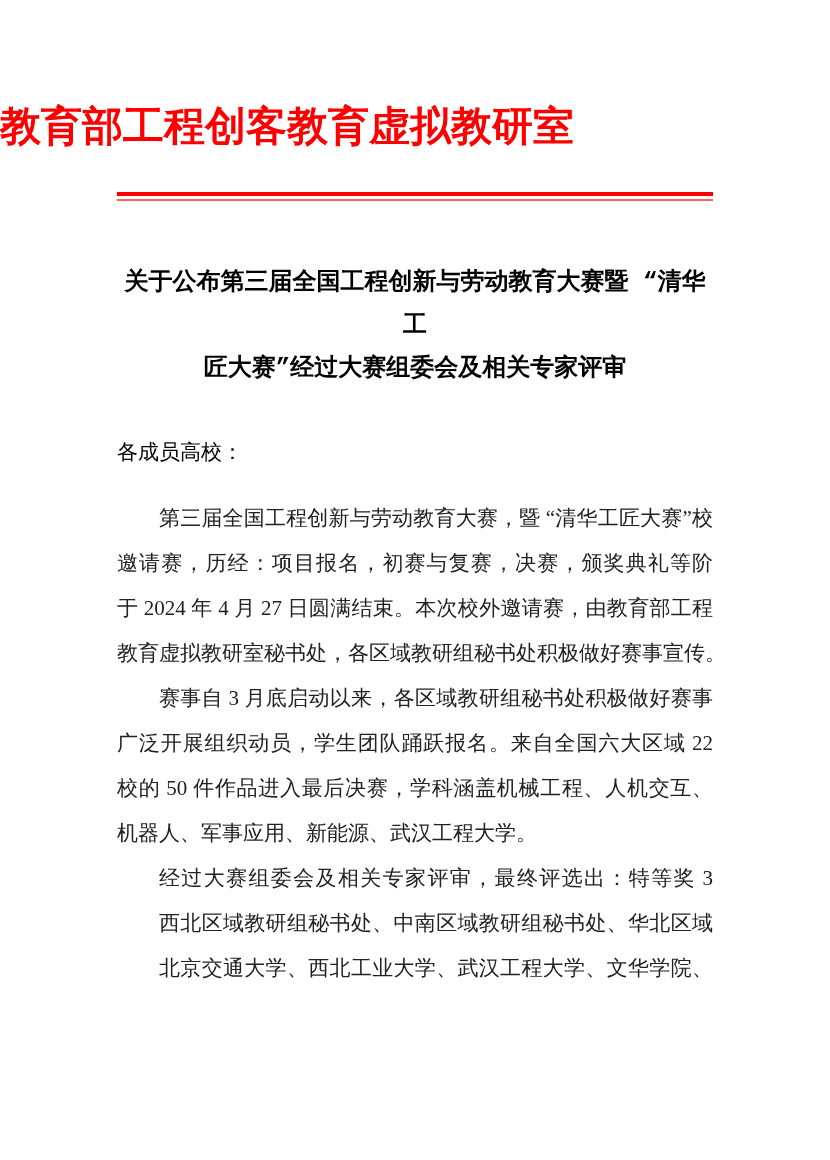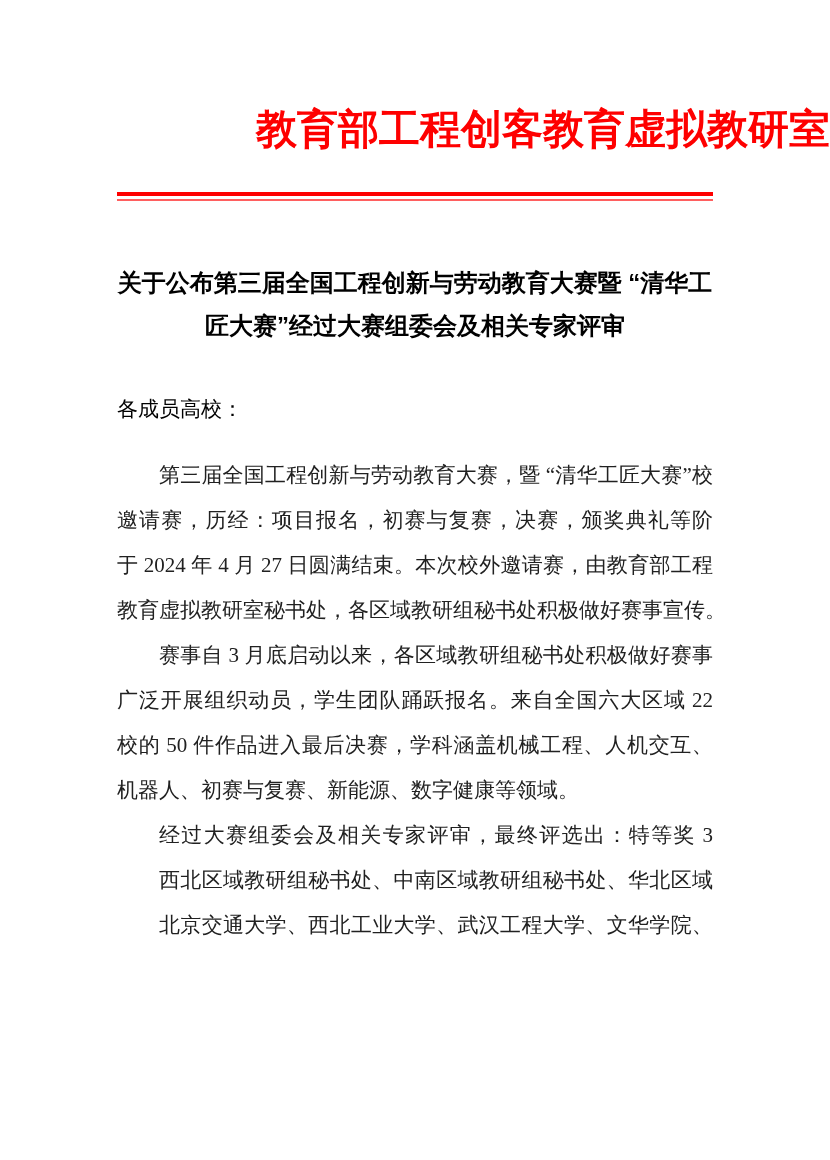--- a/index.html
+++ b/index.html
@@ -21,39 +21,39 @@
     height: 1160px;
     background: #ffffff;
     overflow: hidden;
   }
   .content {
     width: 596px;
     margin: 0 auto;
   }
   .banner-title {
     margin-top: 102px;
-    text-align: right;
-    font-family: Liberation Sans, sans-serif;
+    text-align: left;
+    font-family: Liberation Mono, monospace;
     font-weight: 900;
     font-size: 41px;
     line-height: 54px;
     letter-spacing: 0px;
     color: var(--accent);
     white-space: nowrap;
   }
   .divider {
     margin-top: 36px;
     height: 9px;
     border-top: 4px solid var(--accent);
     border-bottom: 2px solid var(--thin-rule);
   }
   .doc-title {
     margin-top: 60px;
     text-align: center;
-    font-family: Liberation Sans, sans-serif;
+    font-family: Liberation Mono, monospace;
     font-weight: 700;
     font-size: 24px;
     line-height: 43px;
     color: #000000;
   }
   .salutation {
     margin-top: 48px;
     font-family: "Liberation Sans", sans-serif;
     font-weight: 400;
     font-size: 21px;
@@ -98,21 +98,21 @@
         <div class="para">
           <div class="line indent fill">第三届全国工程创新与劳动教育大赛，暨 “清华工匠大赛”校外</div>
           <div class="line fill">邀请赛，历经：项目报名，初赛与复赛，决赛，颁奖典礼等阶段，已</div>
           <div class="line fill">于 2024 年 4 月 27 日圆满结束。本次校外邀请赛，由教育部工程创客</div>
           <div class="line">教育虚拟教研室秘书处，各区域教研组秘书处积极做好赛事宣传。</div>
         </div>
         <div class="para">
           <div class="line indent fill">赛事自 3 月底启动以来，各区域教研组秘书处积极做好赛事宣传，</div>
           <div class="line fill">广泛开展组织动员，学生团队踊跃报名。来自全国六大区域 22 所高</div>
           <div class="line fill">校的 50 件作品进入最后决赛，学科涵盖机械工程、人机交互、智能</div>
-          <div class="line">机器人、初赛与复赛、新能源、数字健康等领域。</div>
+          <div class="line">机器人、军事应用、新能源、武汉工程大学。</div>
         </div>
         <div class="para">
           <div class="line indent fill">经过大赛组委会及相关专家评审，最终评选出：特等奖 3 项、一</div>
         </div>
         <div class="para">
           <div class="line indent fill">西北区域教研组秘书处、中南区域教研组秘书处、华北区域教研</div>
         </div>
         <div class="para">
           <div class="line indent fill">北京交通大学、西北工业大学、武汉工程大学、文华学院、陆军</div>
         </div>

